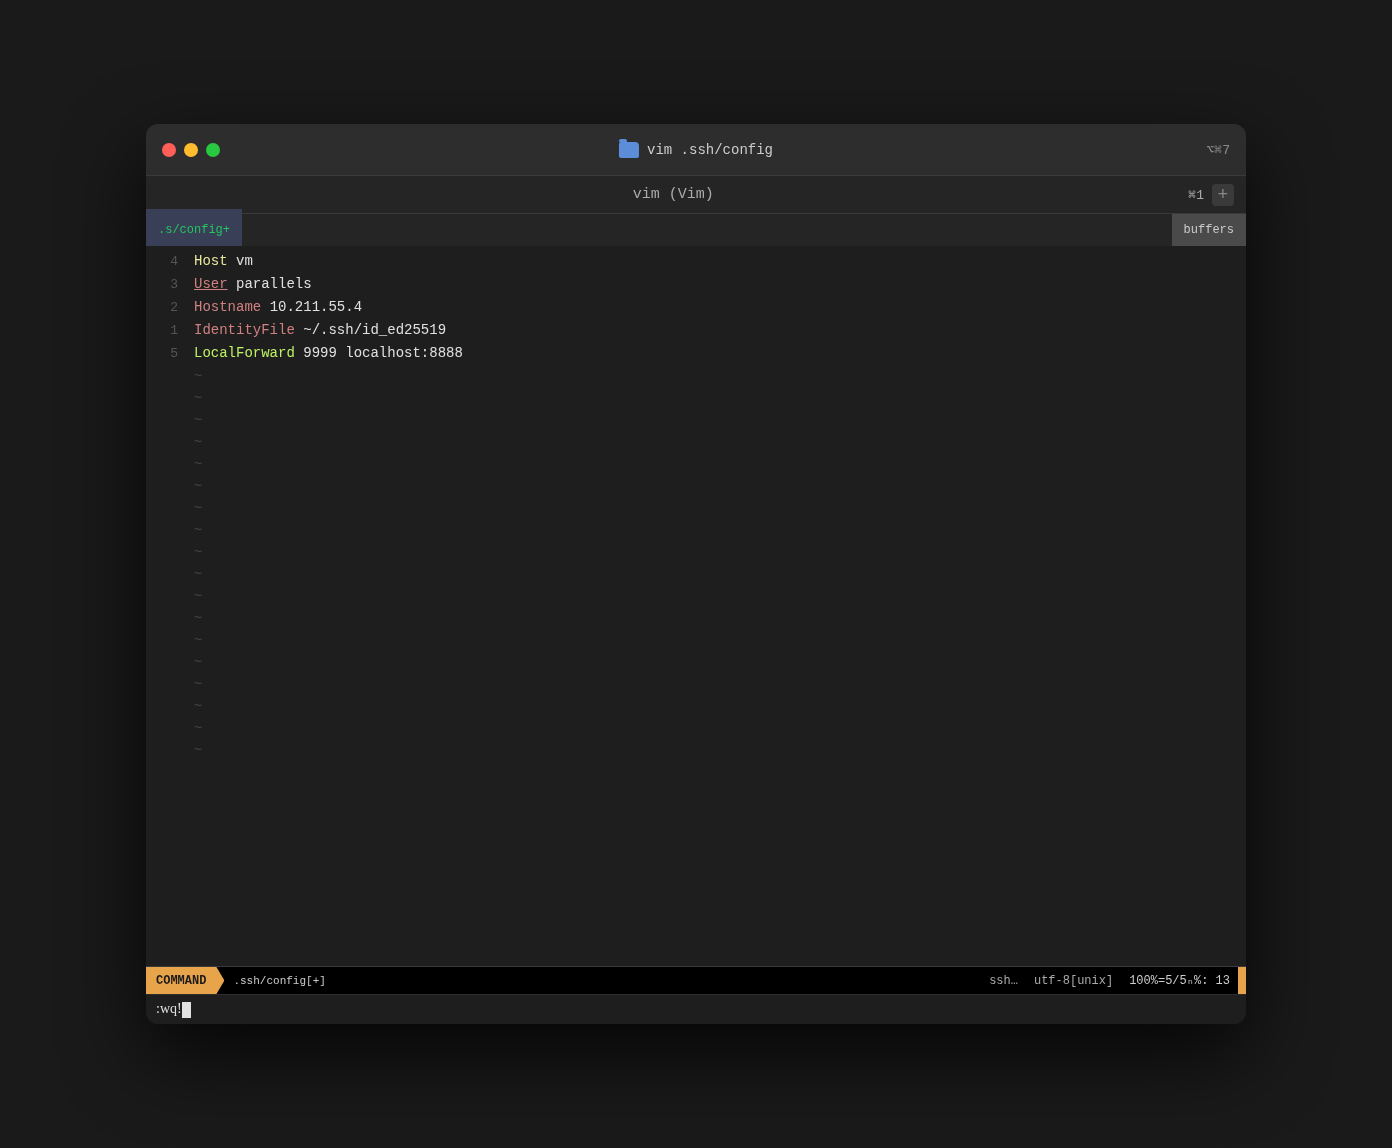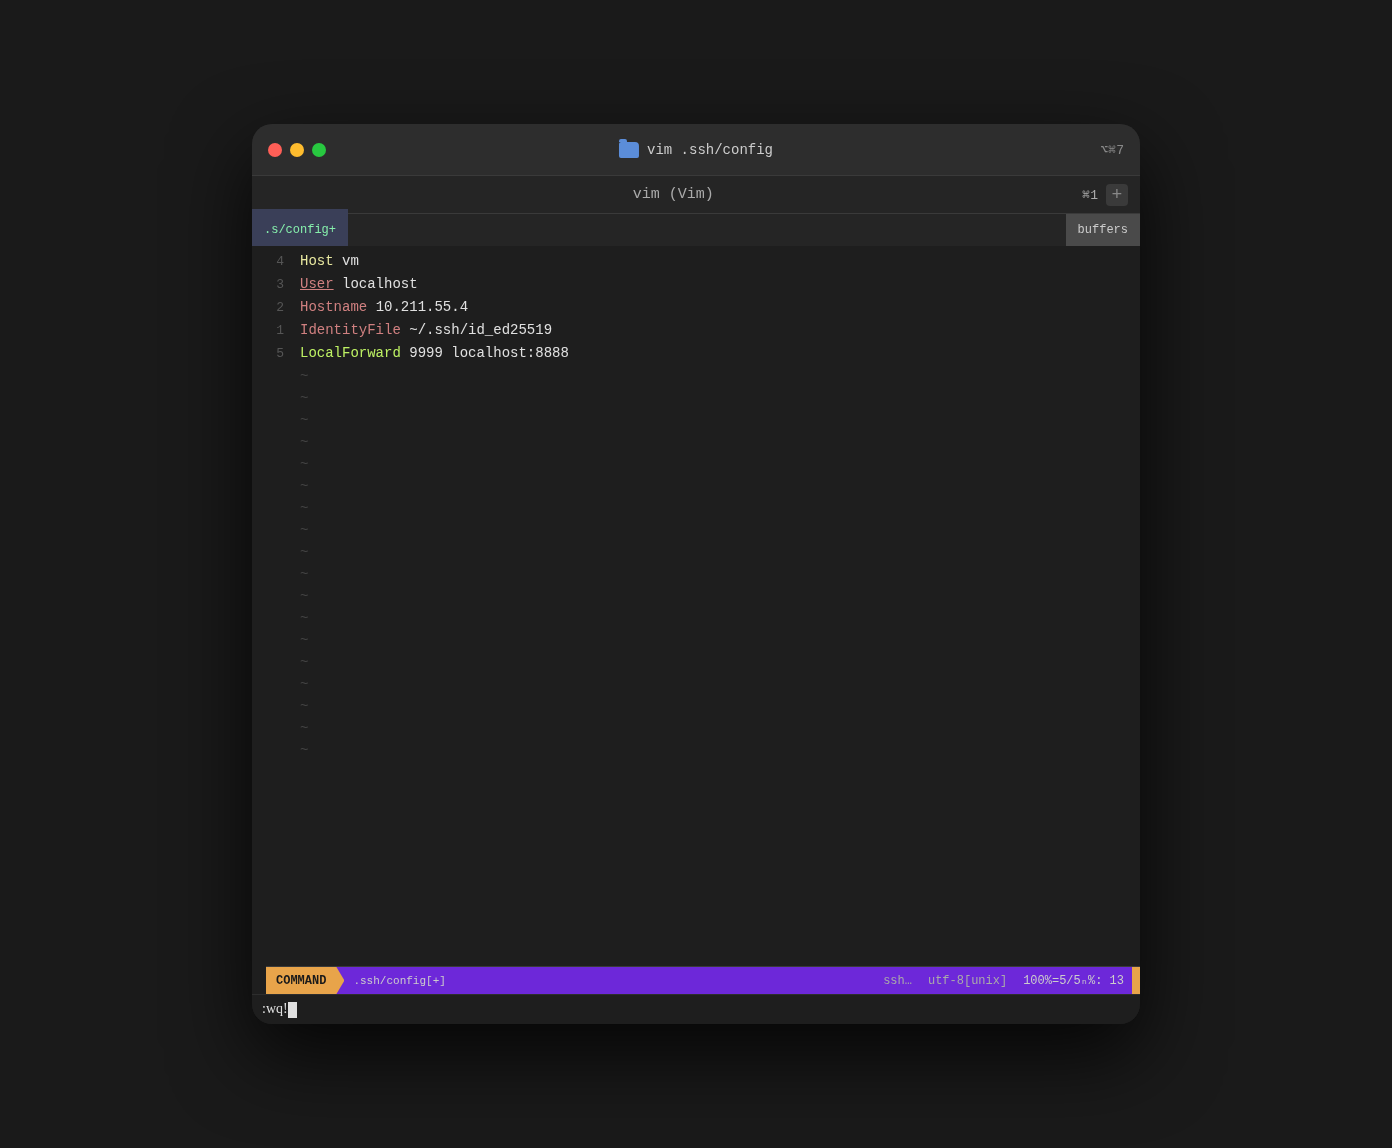--- a/index.html
+++ b/index.html
@@ -8,24 +8,24 @@
       background: #1a1a1a;
       display: flex;
       justify-content: center;
       align-items: center;
       width: 1392px;
       height: 1148px;
       font-family: 'Menlo', 'Monaco', 'Courier New', monospace;
     }
 
     .window {
-      width: 888px;
+      width: 1100px;
       height: 900px;
       background: #1e1e1e;
-      border-radius: 20px;
+      border-radius: 12px;
       overflow: hidden;
       box-shadow: 0 30px 80px rgba(0,0,0,0.8);
       display: flex;
       flex-direction: column;
     }
 
     
     .titlebar {
       background: #2d2d2d;
       height: 52px;
@@ -140,21 +140,21 @@
     .bufferbar {
       background: #252525;
       height: 32px;
       display: flex;
       align-items: center;
       flex-shrink: 0;
     }
 
     .buffer-active {
       background: #3a3f58;
-      color: #86efac;
+      color: #22c55e;
       font-size: 12px;
       padding: 21px 12px;
       height: 100%;
       display: flex;
       align-items: center;
     }
 
     .bufferbar-right {
       margin-left: auto;
       background: #4a4a4a;
@@ -206,27 +206,26 @@
     .kw-localfwd { color: #bef264; }
     .val-white { color: #e0e0e0; }
 
     .tilde-line {
       color: #444444;
     }
 
     
     .statusbar {
       height: 28px;
-      background: #6d28d9;
+      background: #000000;
       display: flex;
       align-items: center;
       flex-shrink: 0;
       font-size: 12px;
       border-top: 1px solid #3a3a3a;
-      margin-left: 14px;
     }
 
     .status-mode {
       background: #e8a44a;
       color: #1a1a1a;
       padding: 0 10px;
       height: 100%;
       display: flex;
       align-items: center;
       font-weight: bold;
@@ -334,21 +333,21 @@
       <span class="line-content">
         <span class="kw-host">Host</span>
         <span class="val-white"> vm</span>
       </span>
     </div>
 
     <div class="line">
       <span class="line-number">3</span>
       <span class="line-content">
         <span class="kw-user">    User</span>
-        <span class="val-white"> localhost</span>
+        <span class="val-white"> parallels</span>
       </span>
     </div>
 
     <div class="line">
       <span class="line-number">2</span>
       <span class="line-content">
         <span class="kw-hostname">    Hostname</span>
         <span class="val-white"> 10.211.55.4</span>
       </span>
     </div>

